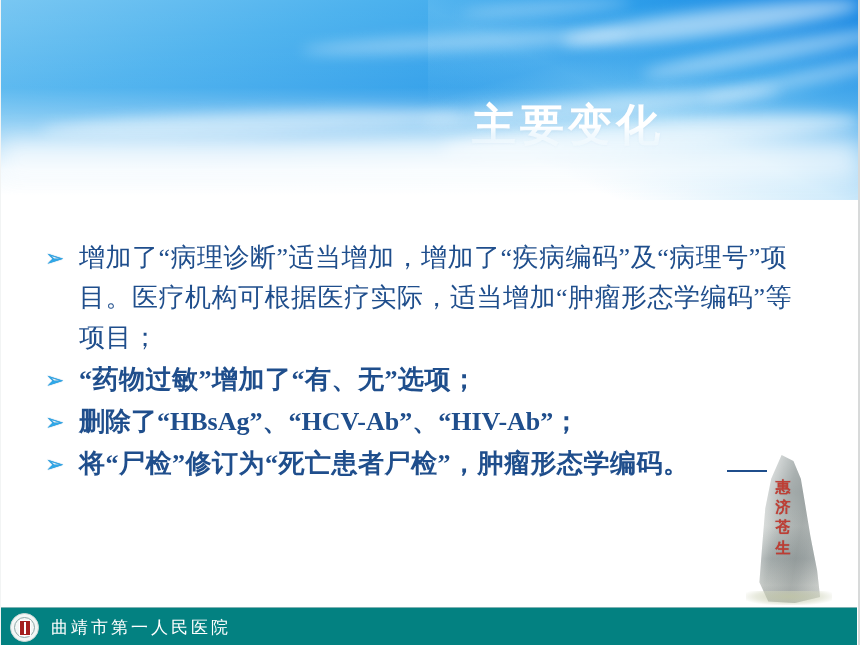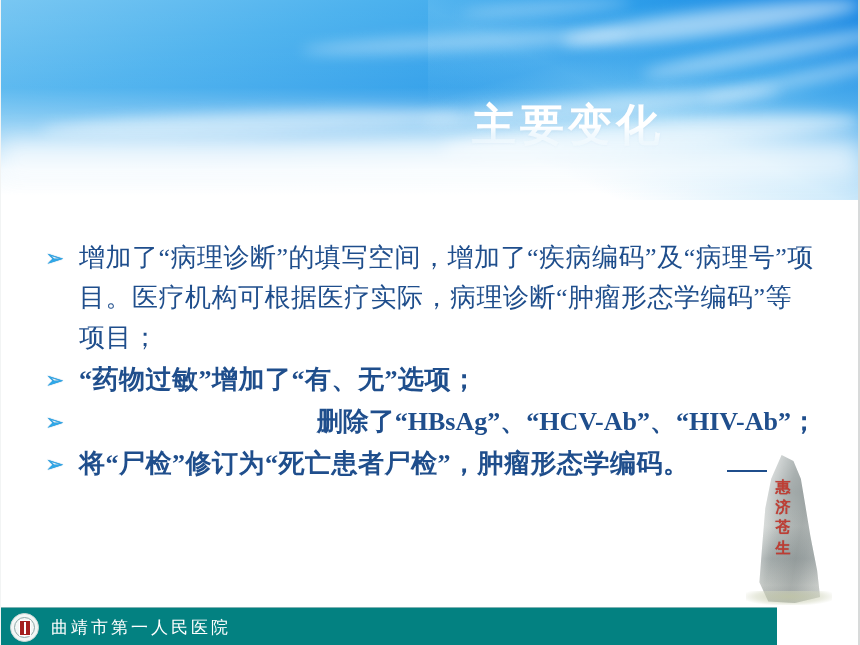--- a/index.html
+++ b/index.html
@@ -118,21 +118,21 @@
   .btext {
     flex: 1 1 auto;
     font-size: 26px;
     line-height: 40px;
     color: #1f4e8c;
     letter-spacing: 0.5px;
     font-family: "Liberation Serif", "DejaVu Serif", serif;
   }
   .b1 .btext { padding-left: 4px; }
   .b2 .btext, .b3 .btext, .b4 .btext { padding-left: 4px; font-weight: bold; }
-  .lt { letter-spacing: 0; text-align: right; }
+  .lt { letter-spacing: 0; }
 
   
   .stone-wrap {
     position: absolute;
     left: 739px;
     top: 455px;
     width: 104px;
     height: 155px;
   }
   .stone {
@@ -205,21 +205,21 @@
     width: 40px;
     height: 2px;
     background: #1f4e8c;
   }
 
   
   .footer {
     position: absolute;
     left: 0;
     top: 607px;
-    width: 776px;
+    width: 856px;
     height: 38px;
     background: #038181;
     border-top: 1px solid #7fb3b3;
     display: flex;
     align-items: center;
   }
   .logo {
     position: relative;
     margin-left: 9px;
     width: 29px;
@@ -279,21 +279,21 @@
   <div class="cloud c5"></div>
   <div class="cloud c7"></div>
   <div class="cloud c9"></div>
 
   <div class="title">主要变化</div>
 
   <div class="body">
 
     <div class="bullet-row b1">
       <div class="marker">➢</div>
-      <div class="btext">增加了“病理诊断”的填写空间，增加了“疾病编码”及“病理号”项目。医疗机构可根据医疗实际，病理诊断“肿瘤形态学编码”等项目；</div>
+      <div class="btext">增加了“病理诊断”适当增加，增加了“疾病编码”及“病理号”项目。医疗机构可根据医疗实际，适当增加“肿瘤形态学编码”等项目；</div>
     </div>
 
     <div class="bullet-row b2">
       <div class="marker">➢</div>
       <div class="btext">“药物过敏”增加了“有、无”选项；</div>
     </div>
 
     <div class="bullet-row b3">
       <div class="marker">➢</div>
       <div class="btext lt">删除了“HBsAg”、“HCV-Ab”、“HIV-Ab”；</div>

